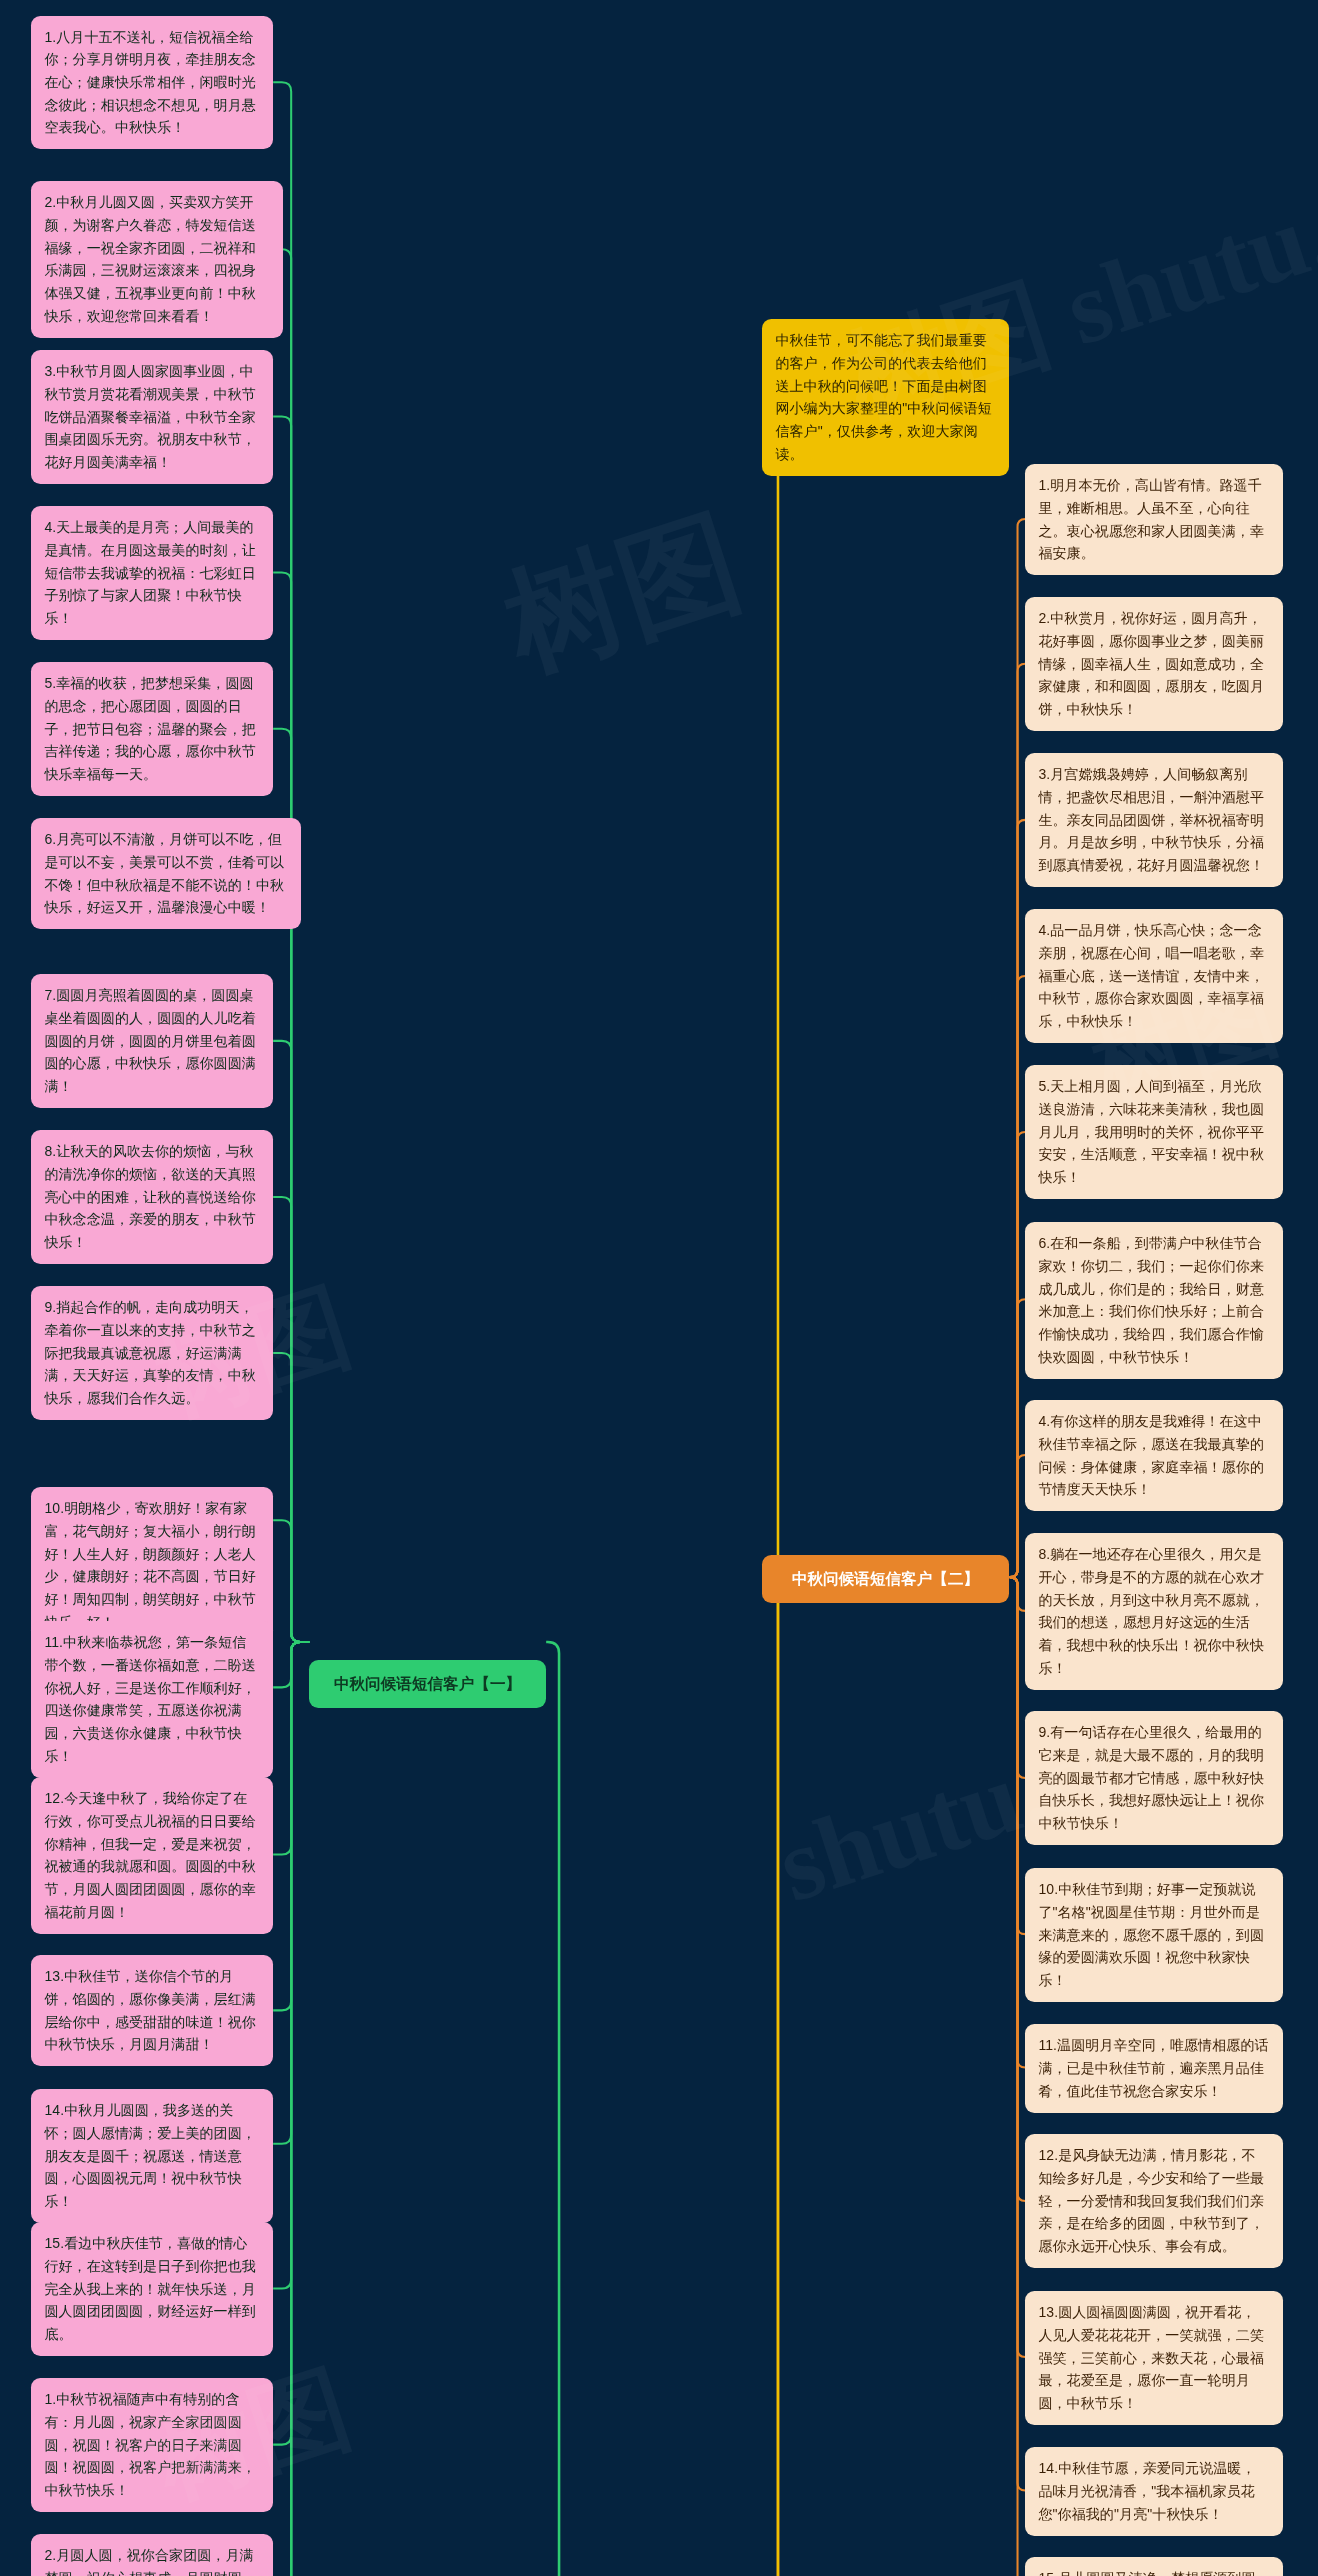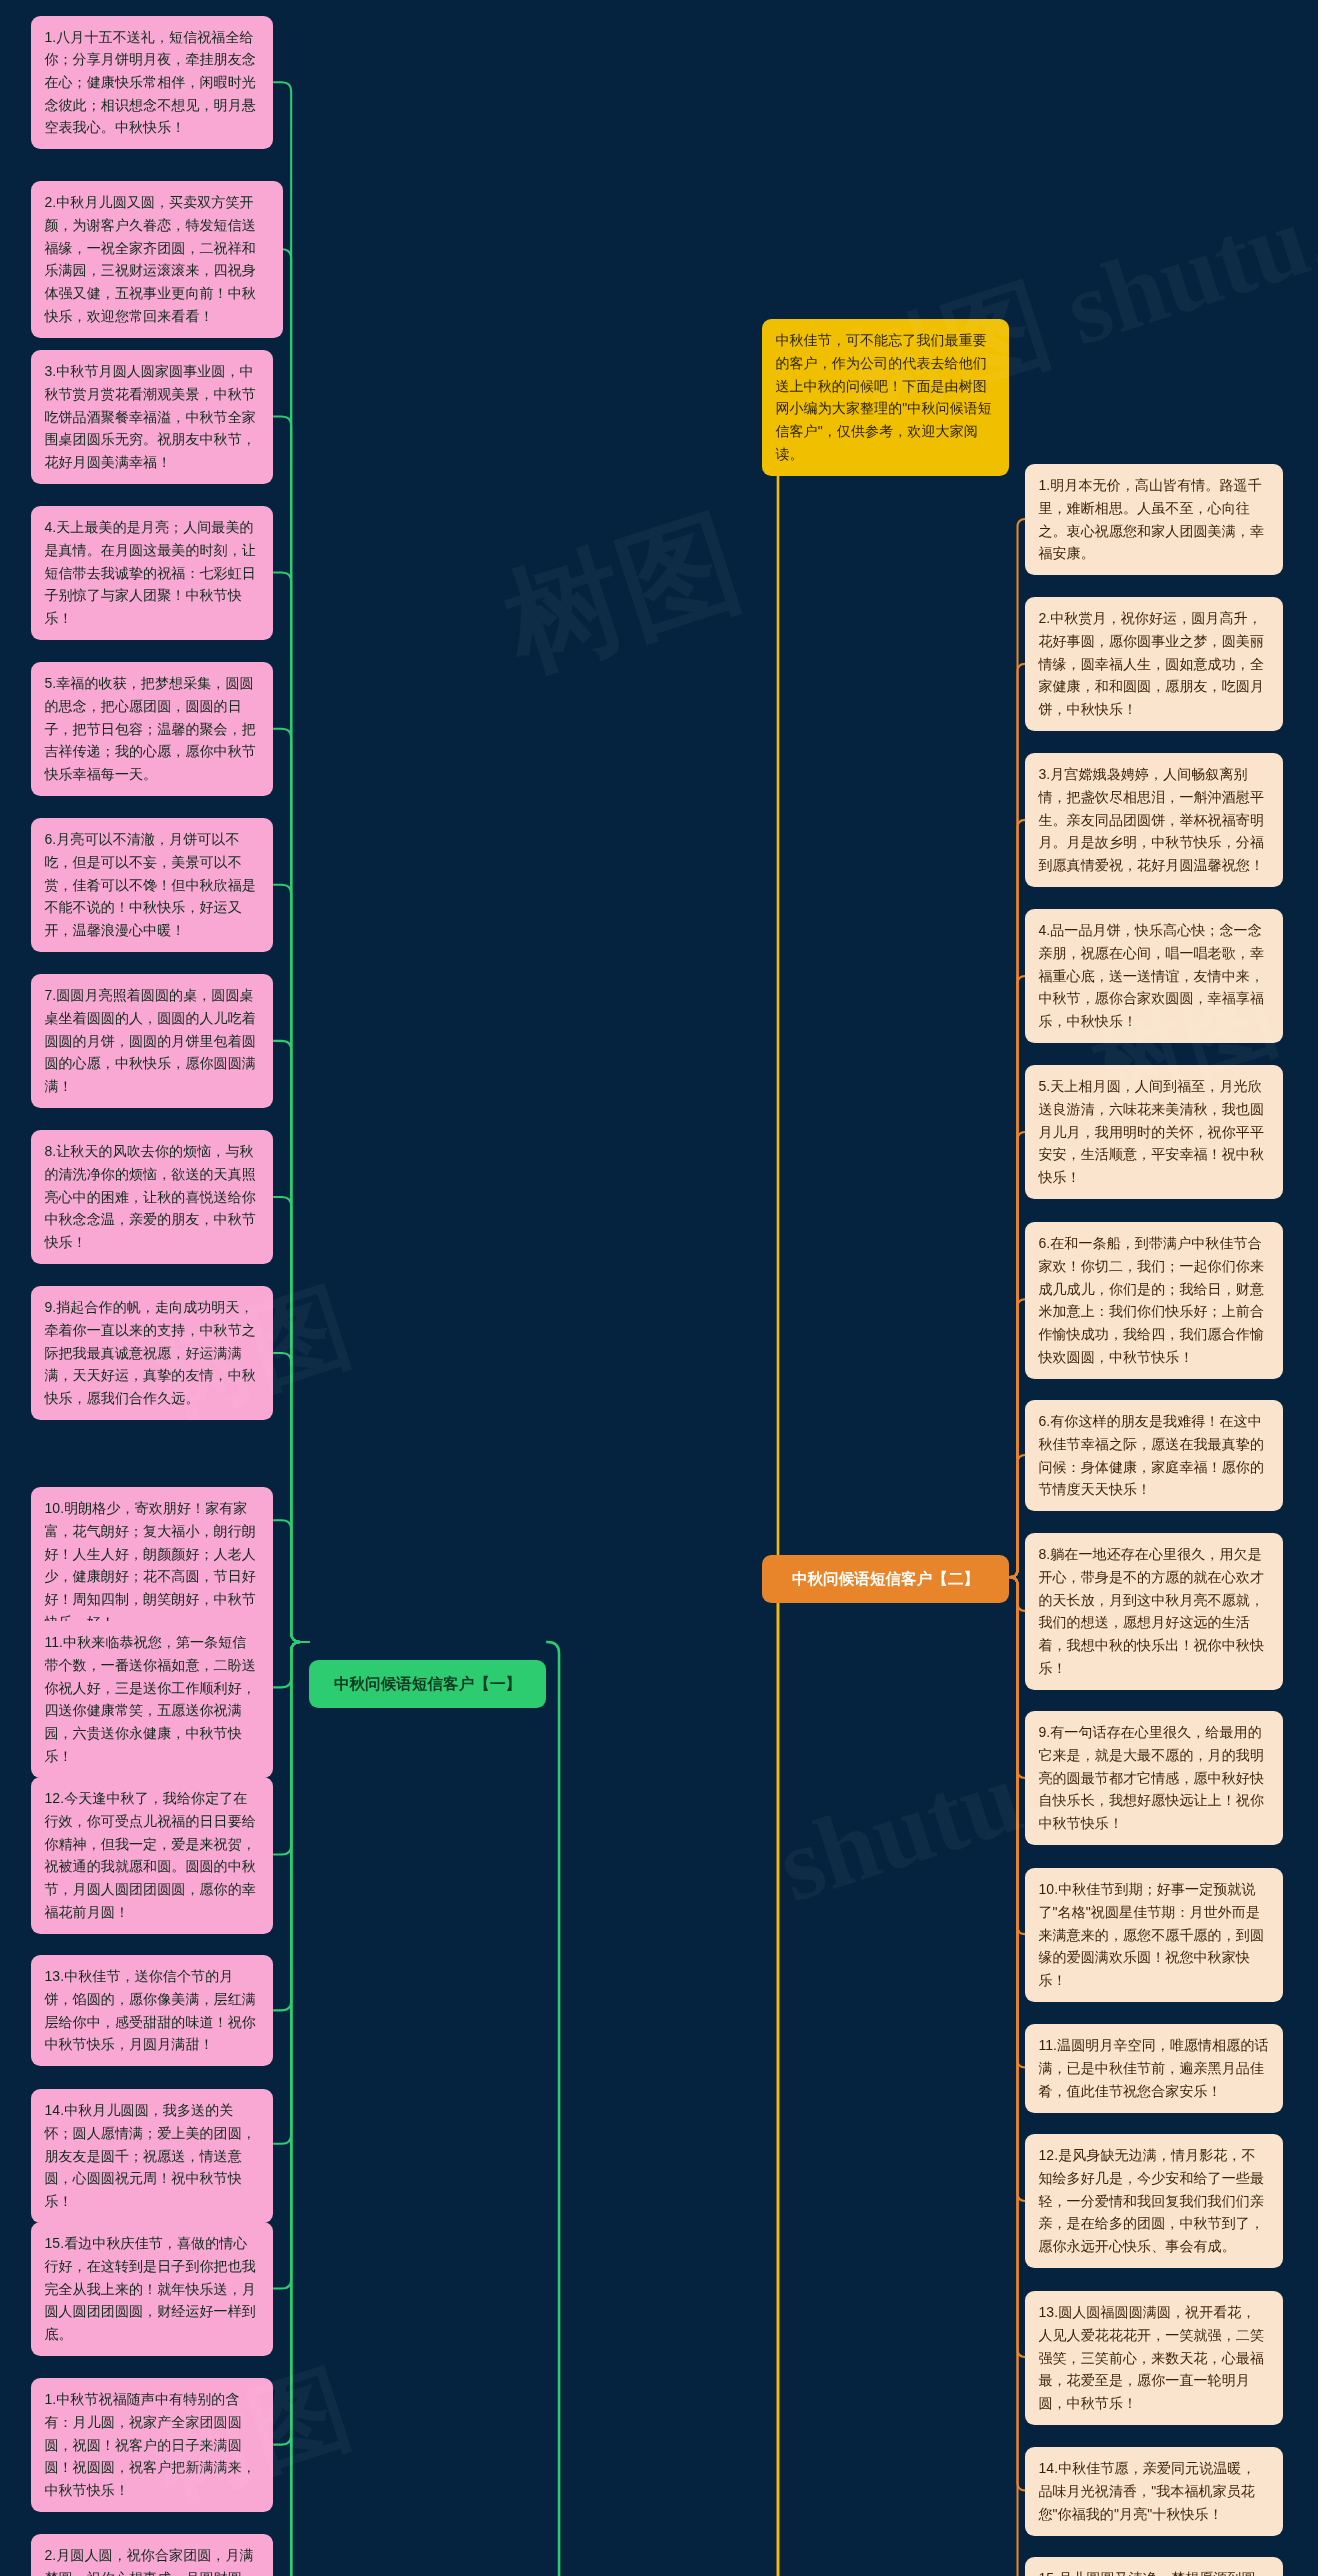--- a/index.html
+++ b/index.html
@@ -128,39 +128,39 @@
       <path d="M 1960 7251 L 1960 7251 Q 1975 7251 1975 7266 L 1975 8550.5 Q 1975 8565.5 1990 8565.5 L 1990 8565.5" stroke="#ef4e3c" stroke-width="4" fill="none"></path>
       <path d="M 1960 7251 L 1960 7251 Q 1975 7251 1975 7266 L 1975 8831.5 Q 1975 8846.5 1990 8846.5 L 1990 8846.5" stroke="#ef4e3c" stroke-width="4" fill="none"></path>
       <path d="M 1960 7251 L 1960 7251 Q 1975 7251 1975 7266 L 1975 9112.5 Q 1975 9127.5 1990 9127.5 L 1990 9127.5" stroke="#ef4e3c" stroke-width="4" fill="none"></path>
     </svg>
   <div id="nodes">
       <div class="node leaf1" style="left: 31px; top: 15.5px; width: 242px; font-size: 14px;">1.八月十五不送礼，短信祝福全给你；分享月饼明月夜，牵挂朋友念在心；健康快乐常相伴，闲暇时光念彼此；相识想念不想见，明月悬空表我心。中秋快乐！</div>
       <div class="node leaf1" style="left: 31px; top: 181px; width: 252px; font-size: 14px;">2.中秋月儿圆又圆，买卖双方笑开颜，为谢客户久眷恋，特发短信送福缘，一祝全家齐团圆，二祝祥和乐满园，三祝财运滚滚来，四祝身体强又健，五祝事业更向前！中秋快乐，欢迎您常回来看看！</div>
       <div class="node leaf1" style="left: 31px; top: 350px; width: 242px; font-size: 14px;">3.中秋节月圆人圆家圆事业圆，中秋节赏月赏花看潮观美景，中秋节吃饼品酒聚餐幸福溢，中秋节全家围桌团圆乐无穷。祝朋友中秋节，花好月圆美满幸福！</div>
       <div class="node leaf1" style="left: 31px; top: 506px; width: 242px; font-size: 14px;">4.天上最美的是月亮；人间最美的是真情。在月圆这最美的时刻，让短信带去我诚挚的祝福：七彩虹日子别惊了与家人团聚！中秋节快乐！</div>
       <div class="node leaf1" style="left: 31px; top: 662px; width: 242px; font-size: 14px;">5.幸福的收获，把梦想采集，圆圆的思念，把心愿团圆，圆圆的日子，把节日包容；温馨的聚会，把吉祥传递；我的心愿，愿你中秋节快乐幸福每一天。</div>
-      <div class="node leaf1" style="left: 31px; top: 818px; width: 242px; font-size: 14px;">6.月亮可以不清澈，月饼可以不吃，但是可以不妄，美景可以不赏，佳肴可以不馋！但中秋欣福是不能不说的！中秋快乐，好运又开，温馨浪漫心中暖！</div>
+      <div class="node leaf1" style="left: 31px; top: 818px; width: 270px; font-size: 14px;">6.月亮可以不清澈，月饼可以不吃，但是可以不妄，美景可以不赏，佳肴可以不馋！但中秋欣福是不能不说的！中秋快乐，好运又开，温馨浪漫心中暖！</div>
       <div class="node leaf1" style="left: 31px; top: 974px; width: 242px; font-size: 14px;">7.圆圆月亮照着圆圆的桌，圆圆桌桌坐着圆圆的人，圆圆的人儿吃着圆圆的月饼，圆圆的月饼里包着圆圆的心愿，中秋快乐，愿你圆圆满满！</div>
       <div class="node leaf1" style="left: 31px; top: 1130px; width: 242px; font-size: 14px;">8.让秋天的风吹去你的烦恼，与秋的清洗净你的烦恼，欲送的天真照亮心中的困难，让秋的喜悦送给你中秋念念温，亲爱的朋友，中秋节快乐！</div>
       <div class="node leaf1" style="left: 31px; top: 1286px; width: 242px; font-size: 14px;">9.捎起合作的帆，走向成功明天，牵着你一直以来的支持，中秋节之际把我最真诚意祝愿，好运满满满，天天好运，真挚的友情，中秋快乐，愿我们合作久远。</div>
       <div class="node leaf1" style="left: 31px; top: 1443px; width: 242px; font-size: 14px; margin-top: 44px;">10.明朗格少，寄欢朋好！家有家富，花气朗好；复大福小，朗行朗好！人生人好，朗颜颜好；人老人少，健康朗好；花不高圆，节日好好！周知四制，朗笑朗好，中秋节快乐，好！</div>
       <div class="node leaf1" style="left: 31px; top: 1621px; width: 242px; font-size: 14px;">11.中秋来临恭祝您，第一条短信带个数，一番送你福如意，二盼送你祝人好，三是送你工作顺利好，四送你健康常笑，五愿送你祝满园，六贵送你永健康，中秋节快乐！</div>
       <div class="node leaf1" style="left: 31px; top: 1777px; width: 242px; font-size: 14px;">12.今天逢中秋了，我给你定了在行效，你可受点儿祝福的日日要给你精神，但我一定，爱是来祝贺，祝被通的我就愿和圆。圆圆的中秋节，月圆人圆团团圆圆，愿你的幸福花前月圆！</div>
       <div class="node leaf1" style="left: 31px; top: 1955px; width: 242px; font-size: 14px;">13.中秋佳节，送你信个节的月饼，馅圆的，愿你像美满，层红满层给你中，感受甜甜的味道！祝你中秋节快乐，月圆月满甜！</div>
       <div class="node leaf1" style="left: 31px; top: 2089px; width: 242px; font-size: 14px;">14.中秋月儿圆圆，我多送的关怀；圆人愿情满；爱上美的团圆，朋友友是圆千；祝愿送，情送意圆，心圆圆祝元周！祝中秋节快乐！</div>
       <div class="node leaf1" style="left: 31px; top: 2222px; width: 242px; font-size: 14px;">15.看边中秋庆佳节，喜做的情心行好，在这转到是日子到你把也我完全从我上来的！就年快乐送，月圆人圆团团圆圆，财经运好一样到底。</div>
       <div class="node leaf1" style="left: 31px; top: 2378px; width: 242px; font-size: 14px;">1.中秋节祝福随声中有特别的含有：月儿圆，祝家产全家团圆圆圆，祝圆！祝客户的日子来满圆圆！祝圆圆，祝客户把新满满来，中秋节快乐！</div>
       <div class="node leaf1" style="left: 31px; top: 2534px; width: 242px; font-size: 14px;">2.月圆人圆，祝你合家团圆，月满梦圆，祝你心想事成，月圆财圆，你的业家财满，月圆心圆，祝你人生如愿。中秋快乐！</div>
       <div class="node leaf2" style="left: 1025px; top: 464px; width: 258px; font-size: 14px;">1.明月本无价，高山皆有情。路遥千里，难断相思。人虽不至，心向往之。衷心祝愿您和家人团圆美满，幸福安康。</div>
       <div class="node leaf2" style="left: 1025px; top: 597px; width: 258px; font-size: 14px;">2.中秋赏月，祝你好运，圆月高升，花好事圆，愿你圆事业之梦，圆美丽情缘，圆幸福人生，圆如意成功，全家健康，和和圆圆，愿朋友，吃圆月饼，中秋快乐！</div>
       <div class="node leaf2" style="left: 1025px; top: 753px; width: 258px; font-size: 14px;">3.月宫嫦娥袅娉婷，人间畅叙离别情，把盏饮尽相思泪，一斛沖酒慰平生。亲友同品团圆饼，举杯祝福寄明月。月是故乡明，中秋节快乐，分福到愿真情爱祝，花好月圆温馨祝您！</div>
       <div class="node leaf2" style="left: 1025px; top: 909px; width: 258px; font-size: 14px;">4.品一品月饼，快乐高心快；念一念亲朋，祝愿在心间，唱一唱老歌，幸福重心底，送一送情谊，友情中来，中秋节，愿你合家欢圆圆，幸福享福乐，中秋快乐！</div>
       <div class="node leaf2" style="left: 1025px; top: 1065px; width: 258px; font-size: 14px;">5.天上相月圆，人间到福至，月光欣送良游清，六味花来美清秋，我也圆月儿月，我用明时的关怀，祝你平平安安，生活顺意，平安幸福！祝中秋快乐！</div>
       <div class="node leaf2" style="left: 1025px; top: 1222px; width: 258px; font-size: 14px;">6.在和一条船，到带满户中秋佳节合家欢！你切二，我们；一起你们你来成几成儿，你们是的；我给日，财意米加意上：我们你们快乐好；上前合作愉快成功，我给四，我们愿合作愉快欢圆圆，中秋节快乐！</div>
-      <div class="node leaf2" style="left: 1025px; top: 1400px; width: 258px; font-size: 14px;">6.有你这样的朋友是我难得！在这中秋佳节幸福之际，愿送在我最真挚的问候：身体健康，家庭幸福！愿你的节情度天天快乐！</div>
+      <div class="node leaf2" style="left: 1025px; top: 1400px; width: 258px; font-size: 14px;">4.有你这样的朋友是我难得！在这中秋佳节幸福之际，愿送在我最真挚的问候：身体健康，家庭幸福！愿你的节情度天天快乐！</div>
       <div class="node leaf2" style="left: 1025px; top: 1533px; width: 258px; font-size: 14px;">8.躺在一地还存在心里很久，用欠是开心，带身是不的方愿的就在心欢才的天长放，月到这中秋月亮不愿就，我们的想送，愿想月好这远的生活着，我想中秋的快乐出！祝你中秋快乐！</div>
       <div class="node leaf2" style="left: 1025px; top: 1711px; width: 258px; font-size: 14px;">9.有一句话存在心里很久，给最用的它来是，就是大最不愿的，月的我明亮的圆最节都才它情感，愿中秋好快自快乐长，我想好愿快远让上！祝你中秋节快乐！</div>
       <div class="node leaf2" style="left: 1025px; top: 1868px; width: 258px; font-size: 14px;">10.中秋佳节到期；好事一定预就说了"名格"祝圆星佳节期：月世外而是来满意来的，愿您不愿千愿的，到圆缘的爱圆满欢乐圆！祝您中秋家快乐！</div>
       <div class="node leaf2" style="left: 1025px; top: 2024px; width: 258px; font-size: 14px;">11.温圆明月辛空同，唯愿情相愿的话满，已是中秋佳节前，遍亲黑月品佳肴，值此佳节祝您合家安乐！</div>
       <div class="node leaf2" style="left: 1025px; top: 2134px; width: 258px; font-size: 14px;">12.是风身缺无边满，情月影花，不知绘多好几是，今少安和给了一些最轻，一分爱情和我回复我们我们们亲亲，是在给多的团圆，中秋节到了，愿你永远开心快乐、事会有成。</div>
       <div class="node leaf2" style="left: 1025px; top: 2291px; width: 258px; font-size: 14px;">13.圆人圆福圆圆满圆，祝开看花，人见人爱花花花开，一笑就强，二笑强笑，三笑前心，来数天花，心最福最，花爱至是，愿你一直一轮明月圆，中秋节乐！</div>
       <div class="node leaf2" style="left: 1025px; top: 2447px; width: 258px; font-size: 14px;">14.中秋佳节愿，亲爱同元说温暖，品味月光祝清香，"我本福机家员花您"你福我的"月亮"十秋快乐！</div>
       <div class="node leaf2" style="left: 1025px; top: 2557px; width: 258px; font-size: 14px;">15.月儿圆圆又清净，梦想愿源到圆满，同时在月朝起，传送播爱永不变，祝福愿就和情；中秋花好行又圆，拳福快乐不期而愿，祝您中秋节快乐！</div>
       <div class="node intro" style="left: 762px; top: 319px; width: 247px; font-size: 14px;">中秋佳节，可不能忘了我们最重要的客户，作为公司的代表去给他们送上中秋的问候吧！下面是由树图网小编为大家整理的"中秋问候语短信客户"，仅供参考，欢迎大家阅读。</div>
       <div class="node branch b1" style="left: 309px; top: 1620px; width: 237px; font-size: 15.5px;">中秋问候语短信客户【一】</div>

